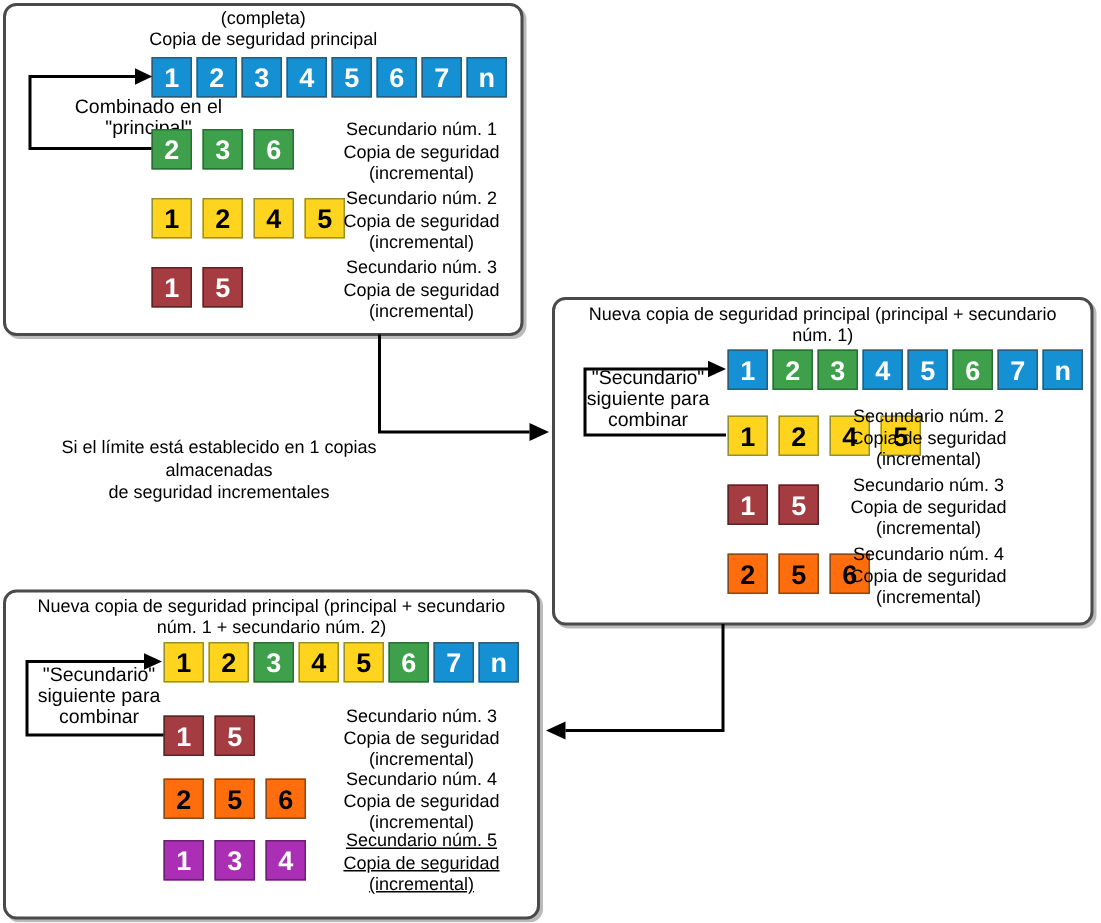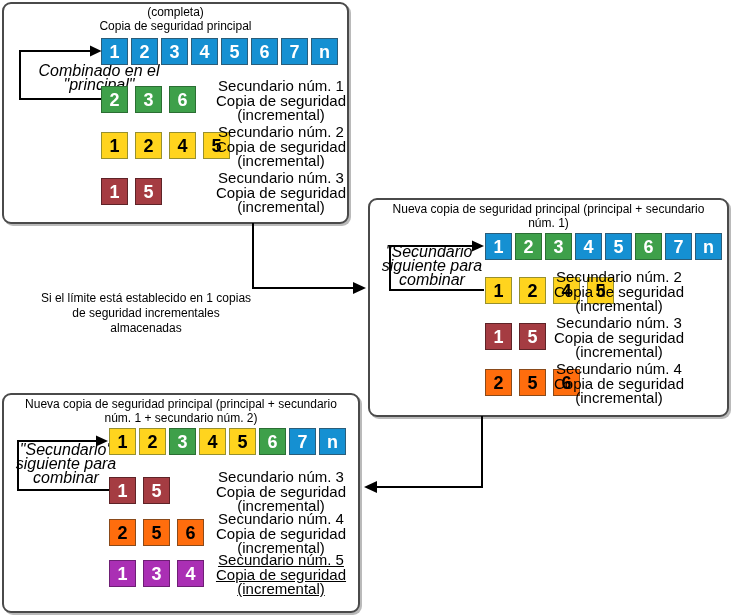--- a/index.html
+++ b/index.html
@@ -11,30 +11,30 @@
     position:absolute;background:#ffffff;border:2px solid #4a4a4a;border-radius:9px;
     box-shadow:2px 2px 0 rgba(130,130,130,.55);box-sizing:border-box;
   }
   #p1{left:2px;top:2px;width:347px;height:222px;}
   #p2{left:368px;top:198px;width:361px;height:219px;}
   #p3{left:2px;top:393px;width:358px;height:220px;}
   .panel-title{
     position:absolute;left:0;right:0;text-align:center;font-size:12px;line-height:14px;
   }
   .callout{
-    position:absolute;text-align:center;font-size:16px;line-height:14px;background:#fff;font-style:italic;
+    position:absolute;text-align:center;font-size:13px;line-height:14px;background:#fff;
   }
   .brow{position:absolute;display:flex;}
   .blk{
     width:27px;height:27px;box-sizing:border-box;border:1px solid #333;
     display:flex;align-items:center;justify-content:center;
     font-size:18px;font-weight:bold;line-height:1;
   }
   .caption{
-    position:absolute;text-align:center;font-size:15px;line-height:14.5px;
+    position:absolute;text-align:center;font-size:12px;line-height:14.5px;
   }
   #note{
     position:absolute;left:26px;top:291px;width:240px;text-align:center;
     font-size:12px;line-height:15px;
   }
   #arrows{position:absolute;left:0;top:0;width:734px;height:615px;pointer-events:none;}
 </style>
 </head>
 <body>
 
@@ -187,22 +187,22 @@
       </div>
       <div class="caption" style="left: 211px; top: 158px; width: 132px; text-decoration: underline;">
         <div>Secundario núm. 5</div>
         <div>Copia de seguridad</div>
         <div>(incremental)</div>
       </div>
     </div>
 
   <div id="note">
       <div>Si el límite está establecido en 1 copias</div>
+      <div>almacenadas</div>
       <div>de seguridad incrementales</div>
-      <div>almacenadas</div>
     </div>
 
   <svg id="arrows" viewBox="0 0 734 615" xmlns="http://www.w3.org/2000/svg">
 
     <g stroke="#000" stroke-width="2" fill="none">
       <path d="M101 99 H20 V51 H90"></path>
     </g>
     <path d="M90 45.5 L90 56.5 L101.5 51 Z" fill="#000"></path>
 
     <g stroke="#000" stroke-width="2" fill="none">

